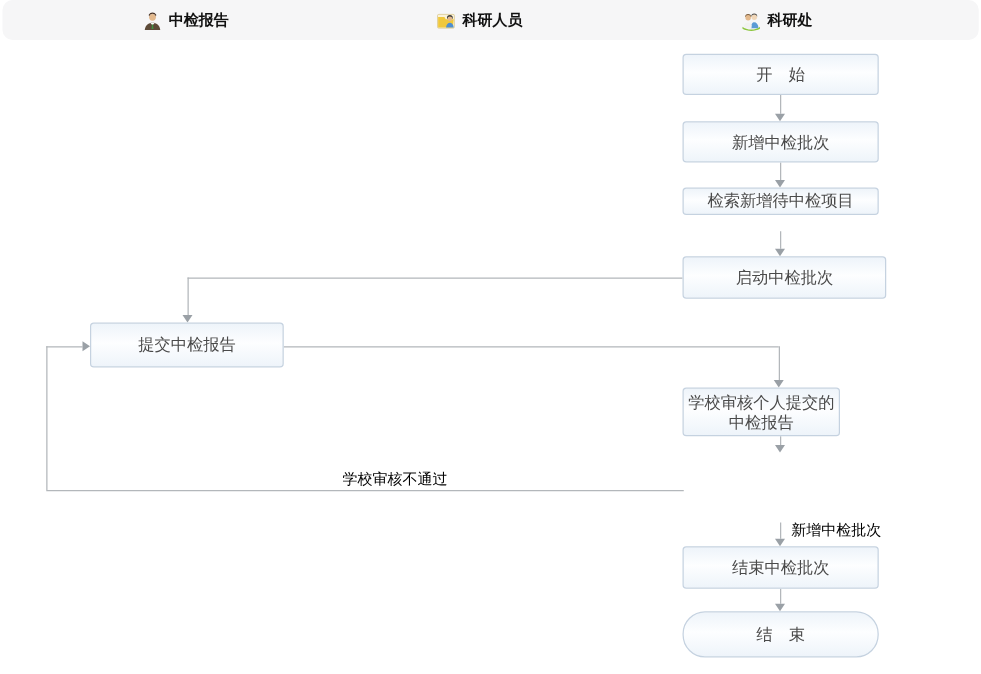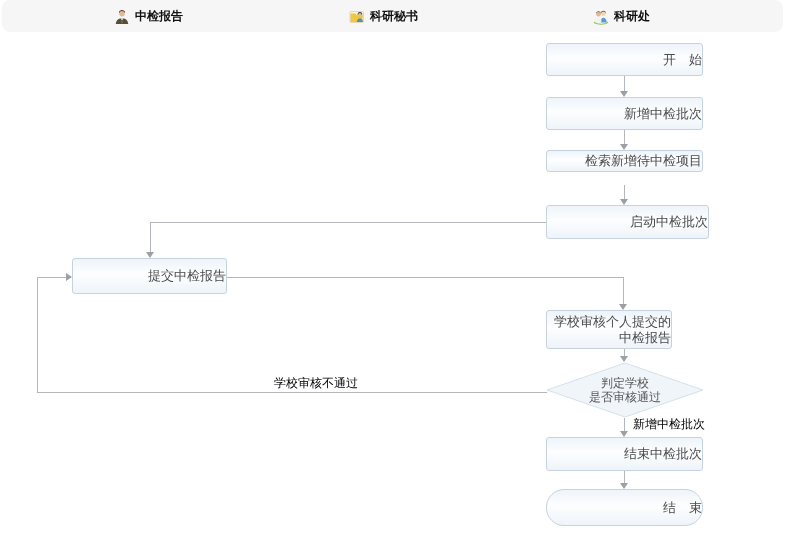--- a/index.html
+++ b/index.html
@@ -15,21 +15,21 @@
   .lane-title{
     position:absolute;top:8px;display:flex;align-items:center;gap:5px;
     font-size:12px;font-weight:bold;color:#111;white-space:nowrap;
   }
   .lane-title .icn{width:16px;height:16px;display:inline-block;}
   
   .node{
     position:absolute;box-sizing:border-box;
     border:1px solid #c5d2e0;border-radius:3px;
     background:linear-gradient(180deg,#eef4fa 0%,#fdfeff 45%,#eef4fa 100%);
-    display:flex;flex-direction:column;align-items:flex-end;justify-content:center;
+    display:flex;flex-direction:column;align-items:center;justify-content:center;
     color:#4a4a4a;font-size:13px;line-height:16px;text-align:center;
   }
   .node.stadium{border-radius:18px;}
   .diamond-wrap{position:absolute;}
   .diamond-label{
     position:absolute;width:100%;top:50%;left:0;transform:translateY(-50%);
     text-align:center;color:#555;font-size:12px;line-height:14px;
   }
   
   .vline{position:absolute;width:1px;background:#b3b7bb;}
@@ -61,21 +61,21 @@
     <div class="lane-title" style="left:347px">
       <span class="icn">
         <svg width="16" height="16" viewBox="0 0 16 16">
           <rect x="1" y="2.5" width="13.5" height="11" rx="1" fill="#fbf3da" stroke="#d8c48a" stroke-width="0.6"></rect>
           <path d="M1.5 4.5 L6.5 4.5 L7.6 6.3 L14 6.3 L13.2 13 L1.5 13 Z" fill="#f0c83c"></path>
           <path d="M8.6 5.2 a2.3 2.3 0 0 1 4.6 0 l0 0.8 -4.6 0 z" fill="#3a3a3a"></path>
           <circle cx="10.9" cy="6" r="1.9" fill="#e3b98d"></circle>
           <path d="M7.8 13 C8 10.4 9.5 9.2 10.9 9.2 C12.3 9.2 13.8 10.4 14 13 Z" fill="#4f8fd0"></path>
         </svg>
       </span>
-      <span>科研秘书</span>
+      <span>科研人员</span>
     </div>
     <div class="lane-title" style="left:591px">
       <span class="icn">
         <svg width="16" height="16" viewBox="0 0 16 16">
           <path d="M3.1 4.6 a2.4 2.4 0 0 1 4.8 0 z" fill="#7a5b3a"></path>
           <circle cx="5.5" cy="5.2" r="2.2" fill="#e3b98d"></circle>
           <path d="M8 4.2 a2.4 2.4 0 0 1 4.8 0 z" fill="#4a4a4a"></path>
           <circle cx="10.4" cy="4.8" r="2.2" fill="#f0d6b8"></circle>
           <path d="M7.6 13.5 C7.8 10.2 9 8.8 10.4 8.8 C12 8.8 13.6 10.4 13.8 13.5 Z" fill="#5b9bd5"></path>
           <path d="M1.6 13.5 C1.9 10.4 3.4 9.1 5.5 9.1 C7 9.1 7.9 9.9 8.4 11.2 L8.2 13.5 Z" fill="#f2f2f2"></path>
@@ -132,29 +132,20 @@
   <div class="node" style="left:546px;top:205px;width:163px;height:34px">
     <span>启动中检批次</span>
   </div>
   <div class="node" style="left:72px;top:258px;width:155px;height:36px">
     <span>提交中检报告</span>
   </div>
   <div class="node" style="left:546px;top:310px;width:126px;height:39px">
     <span>学校审核个人提交的</span>
     <span>中检报告</span>
   </div>
-  <div class="diamond-wrap" style="left:546px;top:362px;width:158px;height:56px">
-    <svg width="158" height="56" viewBox="0 0 158 56">
-      <polygon points="79,1 157,28 79,55 1,28" fill="#f0f5fa" stroke="#d5e0ec" stroke-width="1"></polygon>
-    </svg>
-    <div class="diamond-label">
-      <div>判定学校</div>
-      <div>是否审核通过</div>
-    </div>
-  </div>
   <div class="node stadium" style="left:546px;top:489px;width:157px;height:37px">
     <span>结　束</span>
   </div>
   <div class="node" style="left:546px;top:437px;width:157px;height:34px">
     <span>结束中检批次</span>
   </div>
 
 </div>
 
 </body></html>

